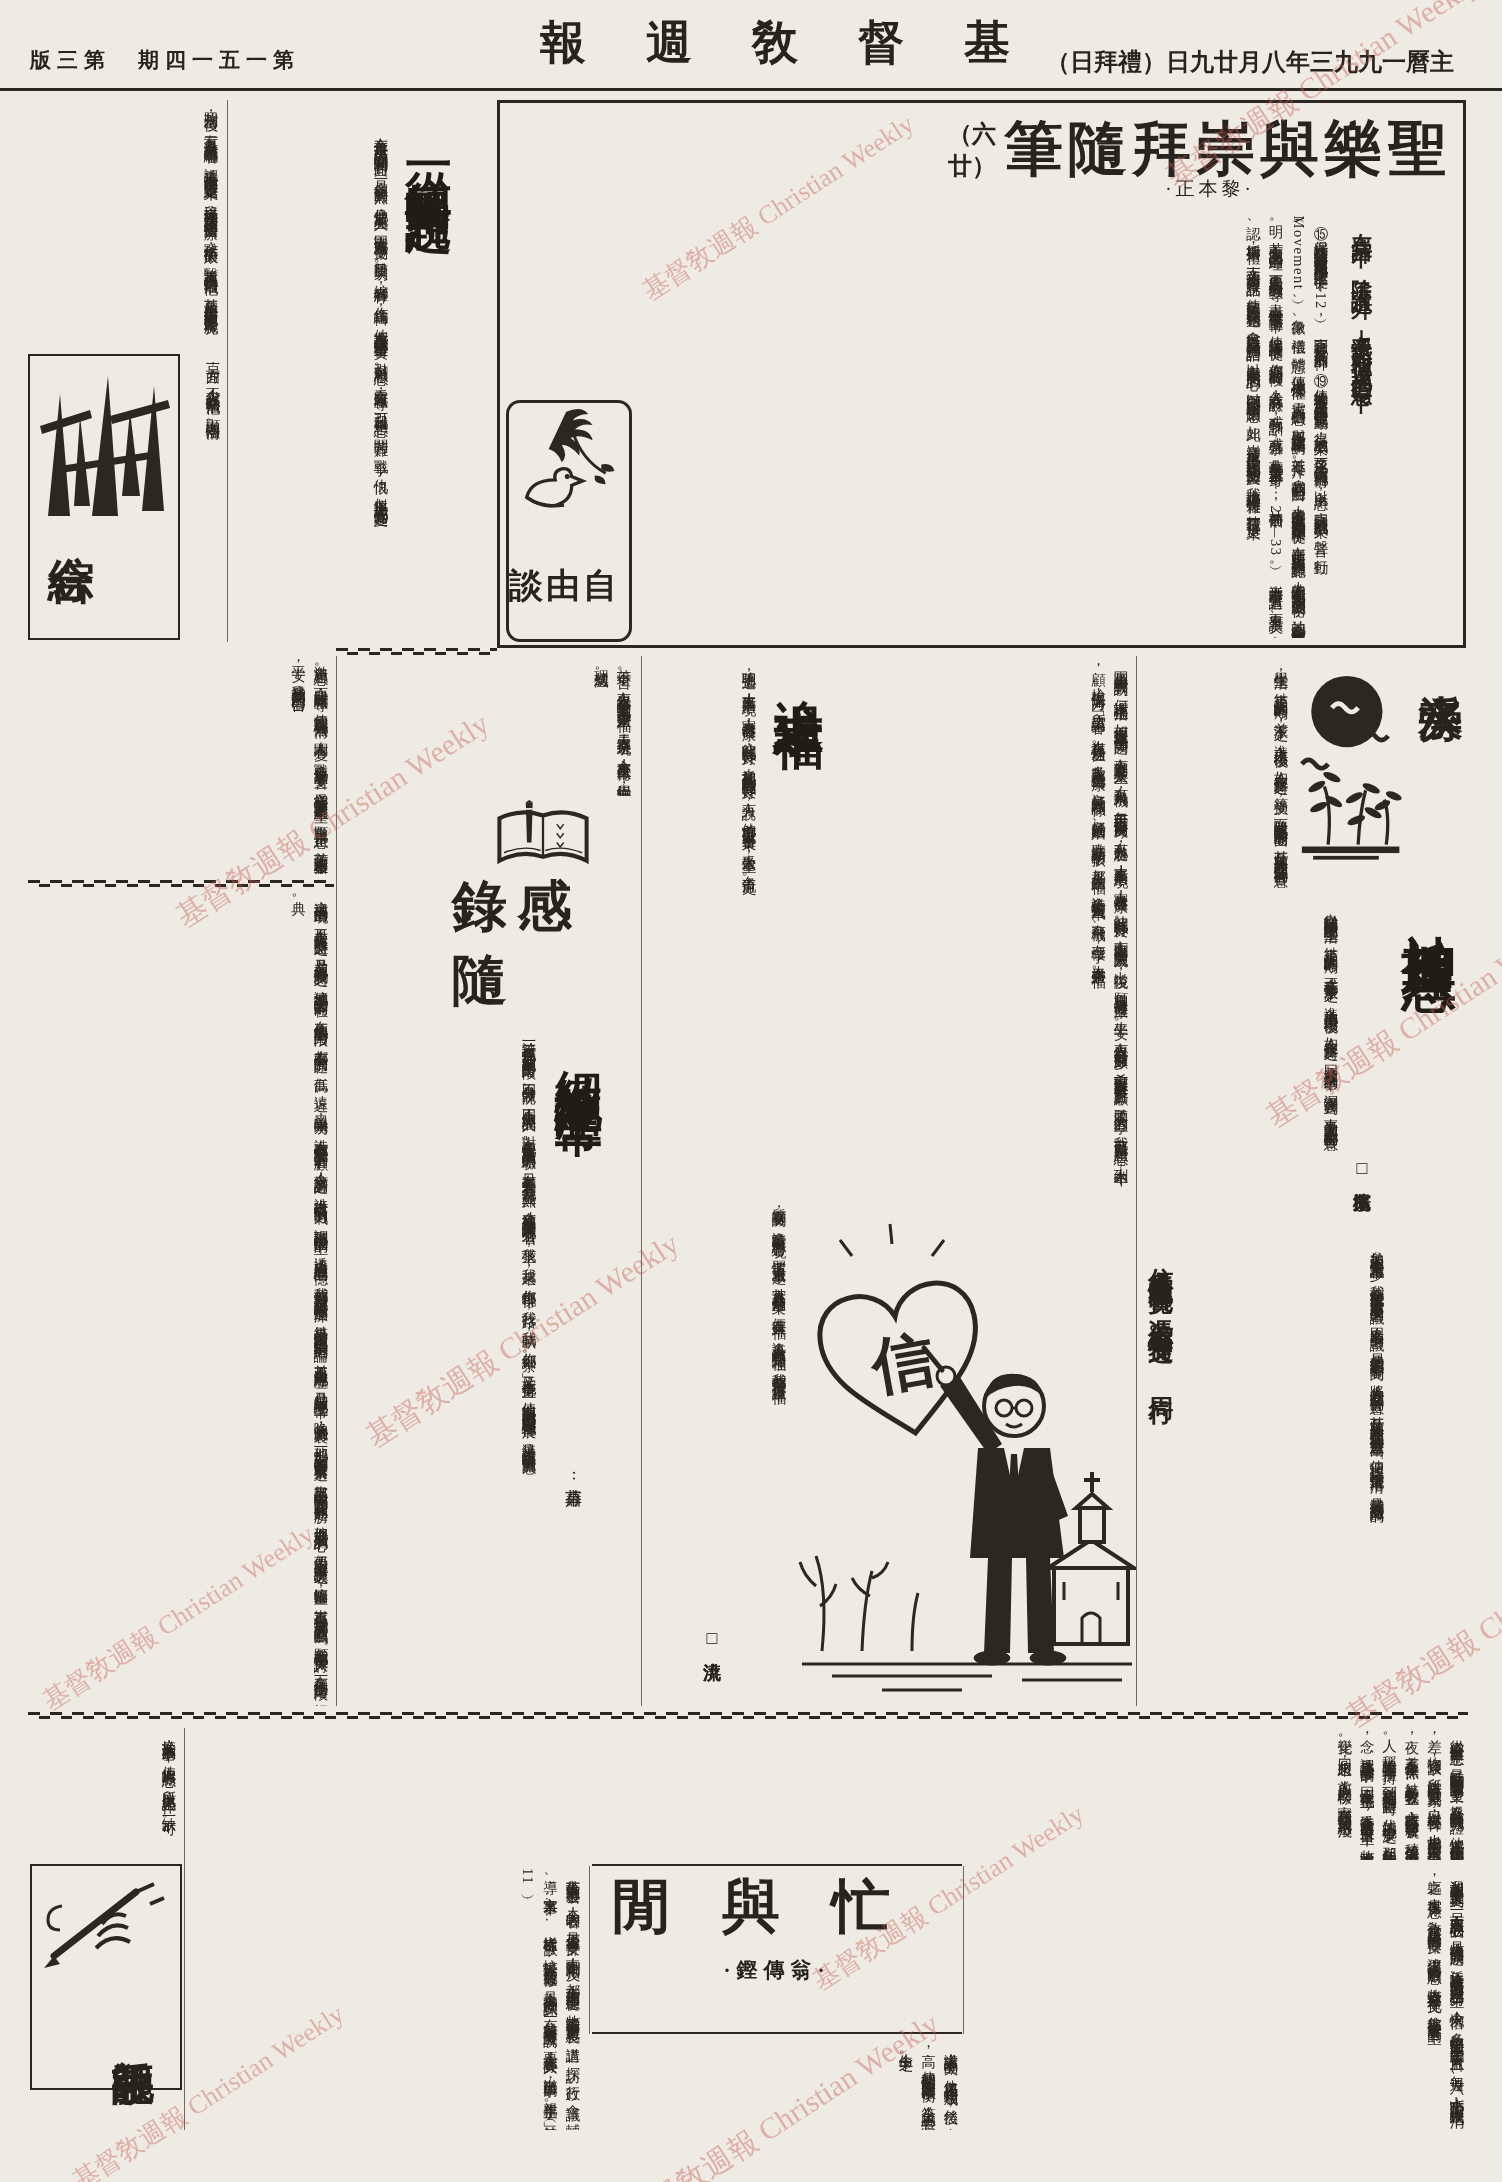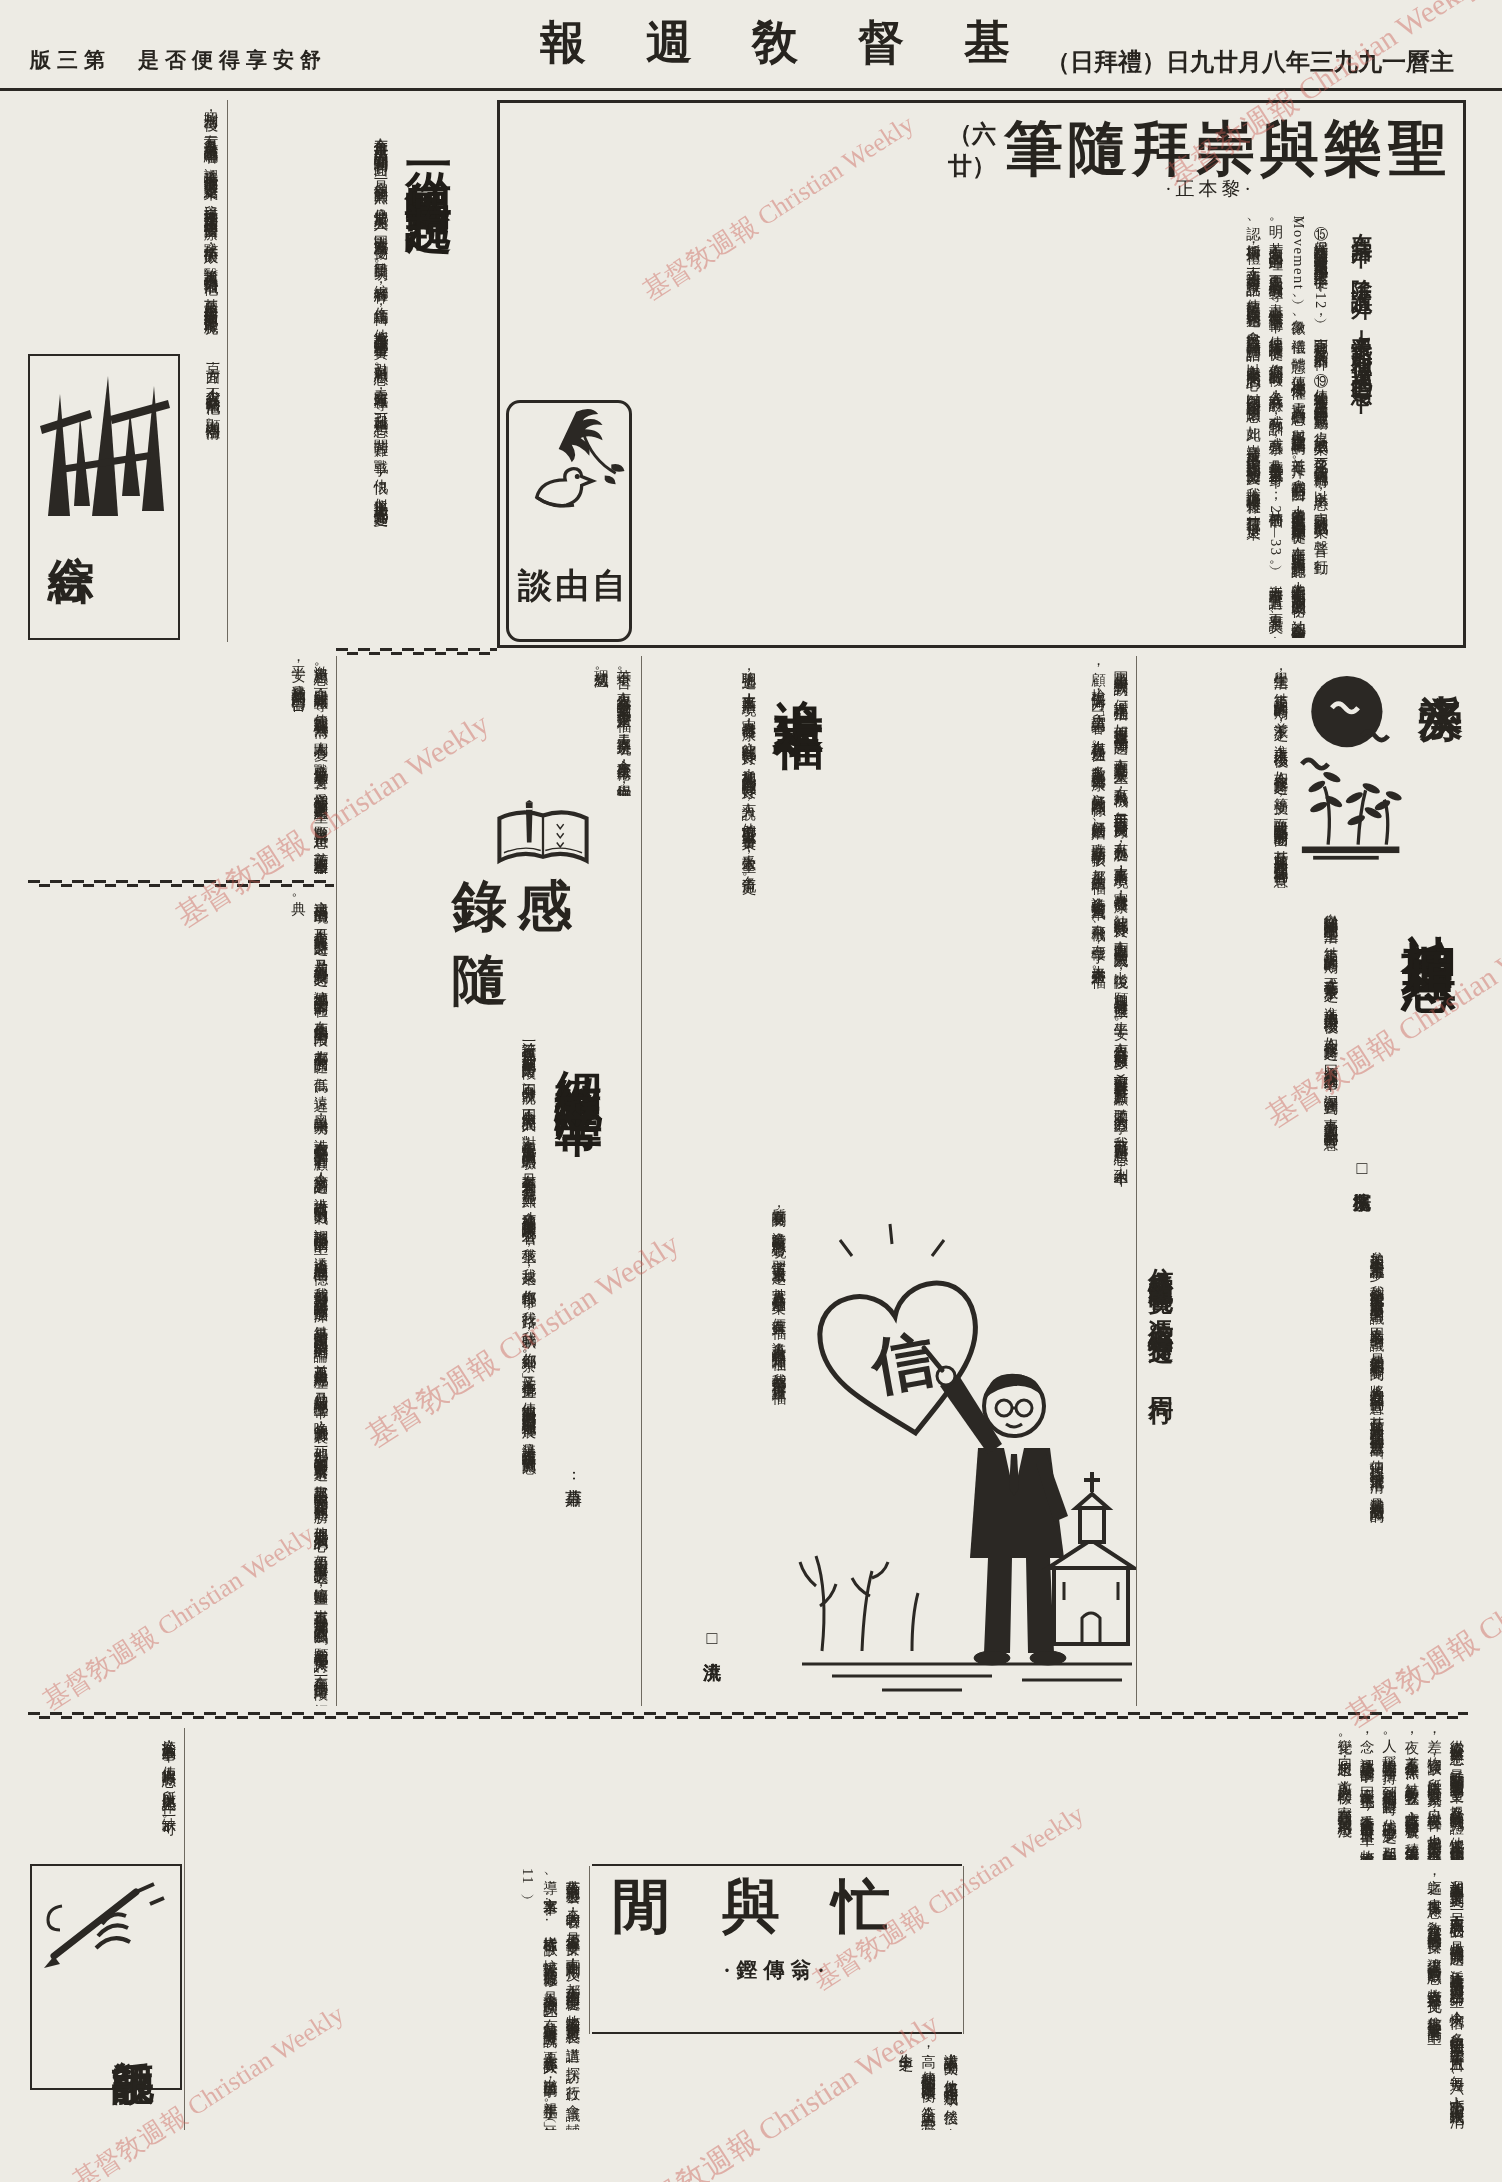--- a/index.html
+++ b/index.html
@@ -22,35 +22,35 @@
   svg{display:block;}
   .ink{fill:#2b2824;}
   .nofill{fill:none;stroke:#2b2824;}
 </style>
 </head>
 <body>
 
 <div id="page">
 
   <div class="abs" style="left:430px;top:12px;width:640px;text-align:right;font-size:46px;font-weight:700;letter-spacing:60px;white-space:nowrap;">報週敎督基</div>
-  <div class="abs" style="left:30px;top:46px;font-size:21px;letter-spacing:6px;font-weight:700;">版三第　是否便得享安舒</div>
+  <div class="abs" style="left:30px;top:46px;font-size:21px;letter-spacing:6px;font-weight:700;">版三第　期四一五一第</div>
   <div class="abs" style="left:1046px;top:46px;font-size:24px;font-weight:700;">（日拜禮）日九廿月八年三九九一曆主</div>
   <div class="abs rule-h" style="left:0;top:88px;width:1502px;"></div>
 
   <div class="abs" style="left:497px;top:100px;width:969px;height:548px;border:3px solid #2b2824;"></div>
 
   <div class="abs" style="left:990px;top:110px;width:420px;display:flex;align-items:center;justify-content:center;gap:8px;">
     <span style="font-size:24px;font-weight:700;">（六廿）</span>
     <span style="font-size:59px;font-weight:700;letter-spacing:5px;white-space:nowrap;">筆隨拜崇與樂聖</span>
   </div>
   <div class="abs" style="left:1100px;top:176px;width:220px;text-align:center;font-size:19px;letter-spacing:4px;">·正本黎·</div>
   <div class="abs vt" style="left:1342px;top:216px;height:300px;font-size:21px;font-weight:700;line-height:1.8;letter-spacing:5px;">在崇拜中，除了講道外，上帝還能如何傳達祂的信息（下）</div>
   <div class="abs vt body-txt" style="left:512px;top:214px;width:820px;height:424px;">⑮保羅在特羅亞的通宵聚會中使跌死的少年人復活（徒二十7—12），表明祂是一位又眞又活的神。⑲使徒約翰在拔摩島上主日崇拜中被聖靈感動，得見主的威榮，像死了一樣俯伏在祂脚前。以上所悉，表明神以祂的威榮、聲音、行動（Movement）、象徵、禮儀、體態，傳達祂令人慄懼、震撼人心的信息，與那些宣講是相稱的，並不排斥。我們不難明白，上帝的道是歷代以來藉聖靈感動衆聖徒，在崇拜中與上帝相遇的記錄。上帝的道在指明無人能測度的奧祕，祂的心意藉各樣的媒介向敬拜的會衆顯明。若有人認同上面的道理，更要留心聖經的敎導，盡心盡意盡性去信靠上帝。使徒保羅提醒信徒：你們聚會的時候，各人或有詩歌，或有敎訓，或有啓示，凡事都當造就人（參可十一30；林前十四26—33）。崇拜中不單有講道，更有讚美、宣認、祈禱與聖禮，上帝藉這一切向會衆說話，使敬拜的人得以與祂相遇。會衆以詩歌回應神的話語，以奉獻表明感恩的心，以阿們印證所領受的信息；如此，崇拜便成爲上帝子民與祂立約相交的慶典。我說這道理很複雜，待我日後一一道來。</div>
 
-  <div class="abs logo-box" style="left:506px;top:400px;width:126px;height:242px;border-width:3px;border-radius:14px;display:flex;flex-direction:column;align-items:flex-end;z-index:5;">
+  <div class="abs logo-box" style="left:506px;top:400px;width:126px;height:242px;border-width:3px;border-radius:14px;display:flex;flex-direction:column;align-items:flex-start;z-index:5;">
     <svg width="110" height="158" viewBox="0 0 100 144">
       <g stroke="#2b2824">
         <path class="ink" stroke="none" d="M52 8 q14 -6 20 2 q-10 0 -14 6 q12 -4 18 4 q-10 -2 -16 4 q14 0 16 10 q-12 -6 -20 -2 q10 6 8 16 q-8 -10 -16 -10 q6 10 0 16 q-4 -10 -12 -12 z"></path>
         <path class="nofill" stroke-width="2.5" d="M58 26 q8 26 30 38"></path>
         <path class="ink" stroke="none" d="M84 56 q10 -2 12 6 q-8 2 -12 -2 z M78 66 q10 0 10 8 q-8 0 -10 -4 z"></path>
         <path class="nofill" stroke-width="3" d="M16 86 q4 -16 26 -16 q-2 -8 6 -10 q8 -1 9 7 l10 4 l-10 4 q0 14 -14 18 q-12 3 -27 -7 z"></path>
         <circle class="ink" cx="53" cy="67" r="1.8"></circle>
         <path class="nofill" stroke-width="3" d="M16 86 q14 10 34 7"></path>
       </g>
     </svg>

